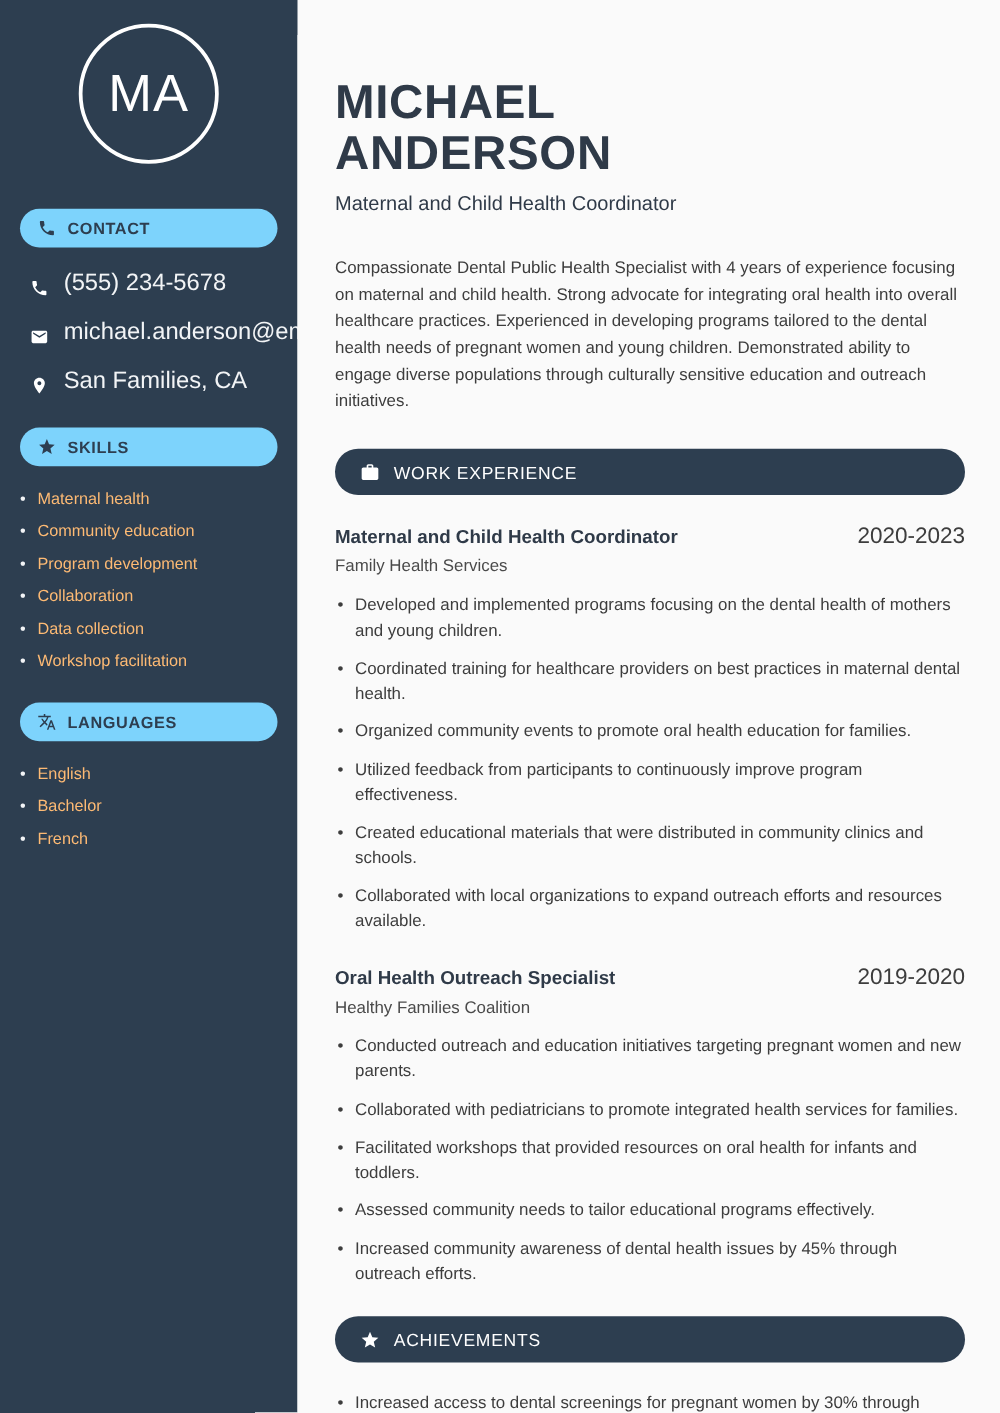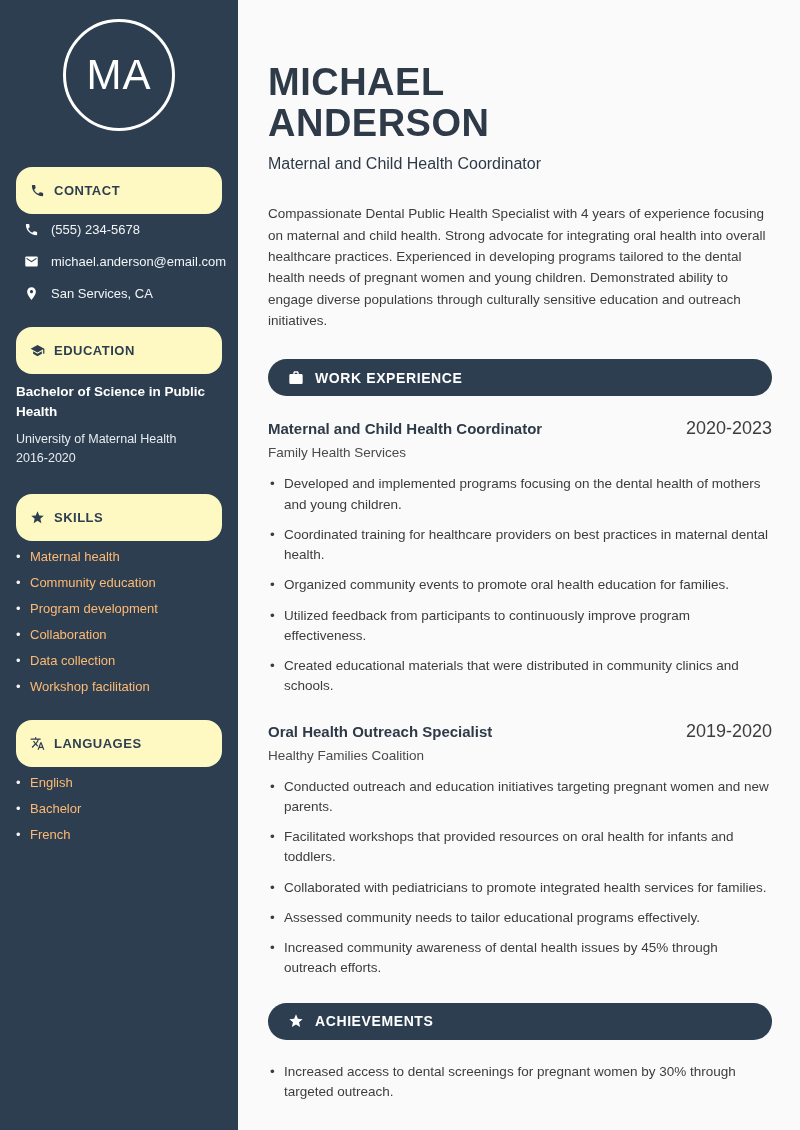--- a/index.html
+++ b/index.html
@@ -33,40 +33,40 @@
     display: flex;
     align-items: center;
     justify-content: center;
   }
   .avatar-initials {
     font-size: 42px;
     color: #ffffff;
     letter-spacing: 1px;
   }
   .side-pill {
-    background: #fef9c3;
+    background: #7dd3fc;
     color: #2d3e50;
     border-radius: 16px;
-    height: 47px;
+    height: 31px;
     display: flex;
     align-items: center;
     gap: 9px;
     padding: 0 14px;
     font-weight: bold;
     font-size: 13px;
     letter-spacing: 0.5px;
-    margin-bottom: 8px;
+    margin-bottom: 18px;
   }
   .side-pill svg { width: 15px; height: 15px; fill: #2d3e50; flex: 0 0 auto; }
   .side-section { margin-bottom: 26px; }
   .contact-row {
     display: flex;
-    align-items: flex-start;
+    align-items: flex-end;
     gap: 12px;
-    font-size: 13px;
+    font-size: 19px;
     color: #f2f4f6;
     margin: 0 0 17px 8px;
   }
   .contact-row svg { width: 15px; height: 15px; fill: #ffffff; flex: 0 0 auto; margin-top: 0px; }
   .edu-degree {
     font-weight: bold;
     font-size: 13.5px;
     line-height: 1.45;
     margin-bottom: 9px;
   }
@@ -119,21 +119,21 @@
   .section-pill {
     background: #2d3e50;
     color: #ffffff;
     border-radius: 19px;
     height: 37px;
     display: flex;
     align-items: center;
     gap: 11px;
     padding: 0 20px;
     font-size: 14px;
-    font-weight: bold;
+    font-weight: normal;
     letter-spacing: 0.6px;
     margin-bottom: 22px;
   }
   .section-pill svg { width: 16px; height: 16px; fill: #ffffff; flex: 0 0 auto; }
   .job { margin-bottom: 24px; }
   .job-head {
     display: flex;
     justify-content: space-between;
     align-items: baseline;
   }
@@ -198,35 +198,24 @@
       <div class="contact-row">
         <svg viewBox="0 0 24 24">
             <path d="M20 4H4c-1.1 0-1.99.9-1.99 2L2 18c0 1.1.9 2 2 2h16c1.1 0 2-.9 2-2V6c0-1.1-.9-2-2-2zm0 4l-8 5-8-5V6l8 5 8-5v2z"></path>
           </svg>
         <span>michael.anderson@email.com</span>
       </div>
       <div class="contact-row">
         <svg viewBox="0 0 24 24">
             <path d="M12 2C8.13 2 5 5.13 5 9c0 5.25 7 13 7 13s7-7.75 7-13c0-3.87-3.13-7-7-7zm0 9.5c-1.38 0-2.5-1.12-2.5-2.5s1.12-2.5 2.5-2.5 2.5 1.12 2.5 2.5-1.12 2.5-2.5 2.5z"></path>
           </svg>
-        <span>San Services, CA</span>
+        <span>San Families, CA</span>
       </div>
     </div>
 
-    <div class="side-section">
-      <div class="side-pill">
-        <svg viewBox="0 0 24 24">
-            <path d="M12 3L1 9l11 6 9-4.91V17h2V9L12 3zM5 13.18v4L12 21l7-3.82v-4L12 17l-7-3.82z"></path>
-          </svg>
-        <span>EDUCATION</span>
-      </div>
-      <div class="edu-degree">Bachelor of Science in Public Health</div>
-      <div class="edu-school">University of Maternal Health</div>
-      <div class="edu-years">2016-2020</div>
-    </div>
 
     <div class="side-section">
       <div class="side-pill">
         <svg viewBox="0 0 24 24">
             <path d="M12 17.27L18.18 21l-1.64-7.03L22 9.24l-7.19-.61L12 2 9.19 8.63 2 9.24l5.46 4.73L5.82 21z"></path>
           </svg>
         <span>SKILLS</span>
       </div>
       <ul class="side-list">
         <li>Maternal health</li>
@@ -277,33 +266,34 @@
           <span class="job-role">Maternal and Child Health Coordinator</span>
           <span class="job-dates">2020-2023</span>
         </div>
         <div class="job-company">Family Health Services</div>
         <ul class="bullets">
           <li>Developed and implemented programs focusing on the dental health of mothers and young children.</li>
           <li>Coordinated training for healthcare providers on best practices in maternal dental health.</li>
           <li>Organized community events to promote oral health education for families.</li>
           <li>Utilized feedback from participants to continuously improve program effectiveness.</li>
           <li>Created educational materials that were distributed in community clinics and schools.</li>
+          <li>Collaborated with local organizations to expand outreach efforts and resources available.</li>
         </ul>
       </div>
 
       <div class="job">
         <div class="job-head">
           <span class="job-role">Oral Health Outreach Specialist</span>
           <span class="job-dates">2019-2020</span>
         </div>
         <div class="job-company">Healthy Families Coalition</div>
         <ul class="bullets">
           <li>Conducted outreach and education initiatives targeting pregnant women and new parents.</li>
+          <li>Collaborated with pediatricians to promote integrated health services for families.</li>
           <li>Facilitated workshops that provided resources on oral health for infants and toddlers.</li>
-          <li>Collaborated with pediatricians to promote integrated health services for families.</li>
           <li>Assessed community needs to tailor educational programs effectively.</li>
           <li>Increased community awareness of dental health issues by 45% through outreach efforts.</li>
         </ul>
       </div>
     </section>
 
     <section class="achievements-block">
       <div class="section-pill">
         <svg viewBox="0 0 24 24">
             <path d="M12 17.27L18.18 21l-1.64-7.03L22 9.24l-7.19-.61L12 2 9.19 8.63 2 9.24l5.46 4.73L5.82 21z"></path>

